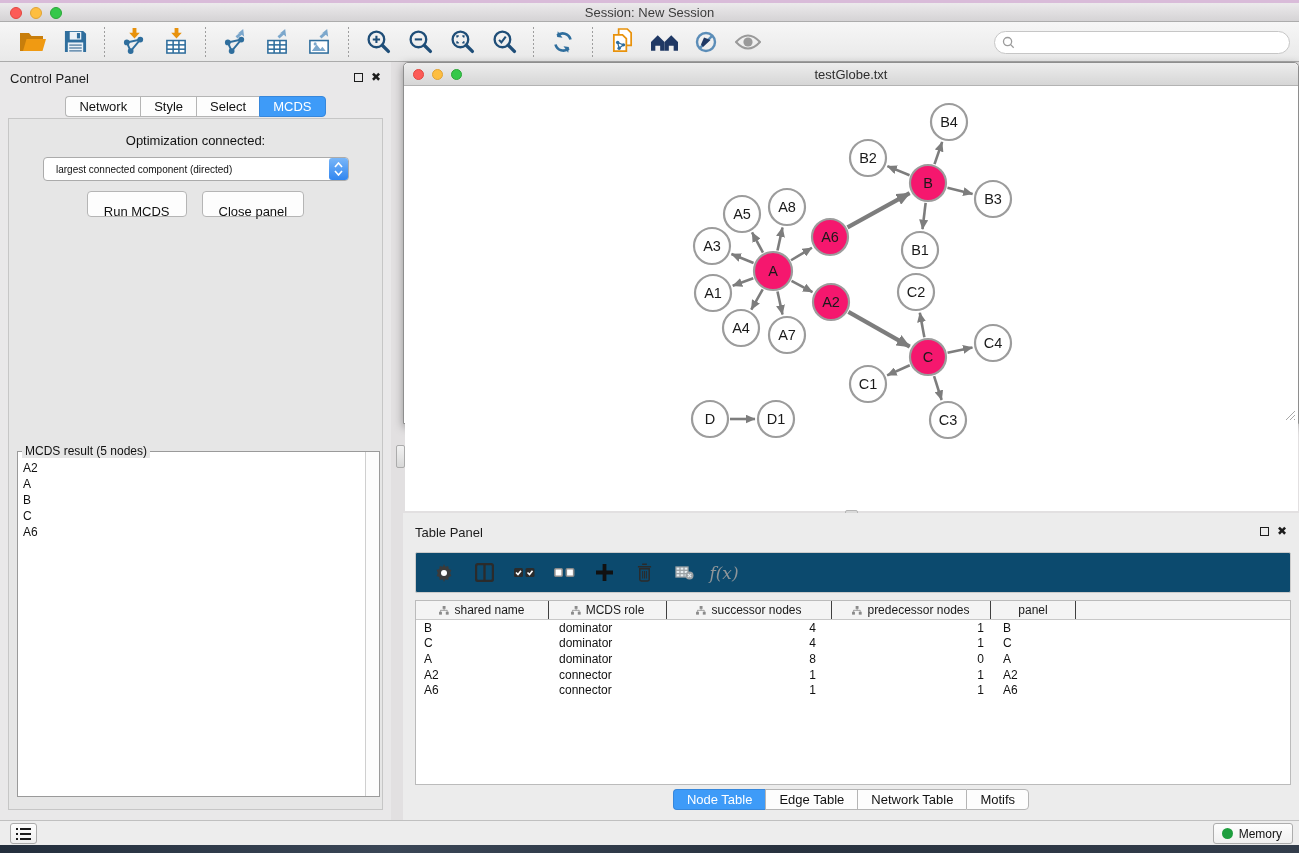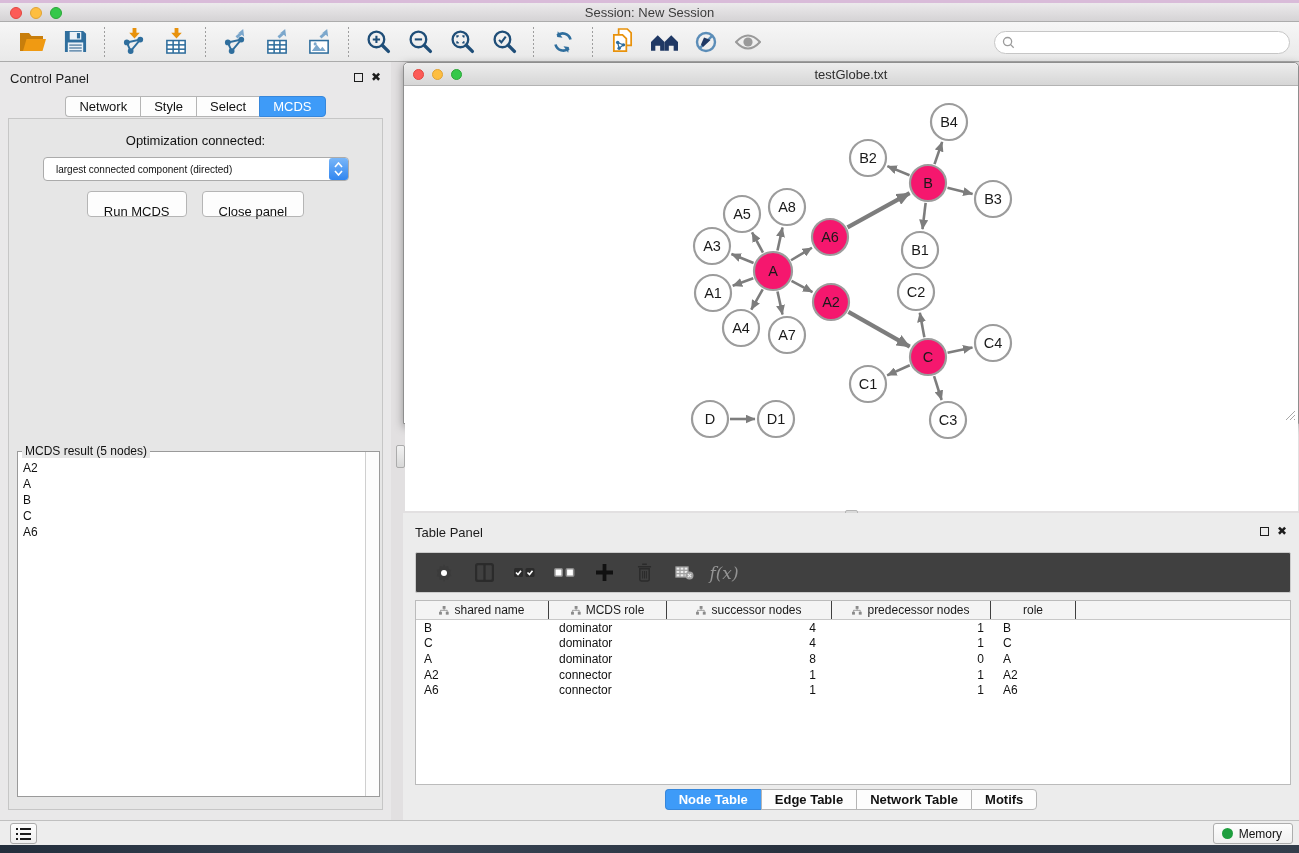--- a/index.html
+++ b/index.html
@@ -87,21 +87,21 @@
   .resize-grip { position:absolute; right:2px; bottom:2px; }
 
   .hsplit-grip { position:absolute; left:845px; top:510px; width:13px; height:6px;
     background:#DADADA; border:1px solid #B5B5B5; border-radius:2px; }
 
   
   .table-panel { position:absolute; left:403px; top:513px; width:896px; height:307px; background:#ECECEC; }
   .tp-title { position:absolute; left:12px; top:12px; font-size:13px; color:#1C1C1C; }
   .tp-float { right:30px; top:14px; } .tp-close { right:12px; top:11px; }
   .tp-toolbar { position:absolute; left:12px; top:39px; width:876px; height:41px;
-    background:#404040; border:1px solid #CBCBCB; border-radius:2px;
+    background:#0c4a6e; border:1px solid #CBCBCB; border-radius:2px;
     display:flex; align-items:center; padding-left:16px; }
   .tp-btn { width:24px; height:26px; border:none; background:transparent; margin-right:16px;
     display:inline-flex; align-items:center; justify-content:center; }
   .fx-label { font-family:"DejaVu Serif","Liberation Serif",serif; font-style:italic;
     font-size:17px; color:#9E9E9E; }
 
   .data-table { position:absolute; left:12px; top:87px; width:876px; height:185px;
     background:#fff; border:1px solid #BBB; overflow:hidden; }
   .dt-header { display:flex; height:19px; background:#F4F4F4; border-bottom:1px solid #C8C8C8; }
   .dt-hcell { display:flex; align-items:center; justify-content:center; gap:5px;
@@ -579,21 +579,21 @@
             <g fill="#8A8A8A">
               <rect x="4" y="0" width="3.2" height="3.2"></rect>
               <rect x="0" y="6.4" width="3.2" height="3.2"></rect>
               <rect x="7.5" y="6.4" width="3.2" height="3.2"></rect>
             </g>
             <path d="M5.6 3.2v1.6M1.6 6.4V4.8h7.5v1.6" stroke="#8A8A8A" stroke-width="0.9" fill="none"></path>
           </svg>
           <span>predecessor nodes</span>
         </div>
         <div class="dt-hcell" style="width: 85px;">
-          <span>role</span>
+          <span>panel</span>
         </div>
       </div>
     <div>
         <div class="dt-row">
           <div class="dt-cell" style="width: 133px; text-align: left; padding-left: 8px;">B</div>
           <div class="dt-cell" style="width: 118px; text-align: left; padding-left: 10px;">dominator</div>
           <div class="dt-cell" style="width: 165px; text-align: right; padding-right: 16px;">4</div>
           <div class="dt-cell" style="width: 159px; text-align: right; padding-right: 7px;">1</div>
           <div class="dt-cell" style="width: 85px; text-align: left; padding-left: 12px;">B</div>
         </div>
@@ -621,21 +621,21 @@
         <div class="dt-row">
           <div class="dt-cell" style="width: 133px; text-align: left; padding-left: 8px;">A6</div>
           <div class="dt-cell" style="width: 118px; text-align: left; padding-left: 10px;">connector</div>
           <div class="dt-cell" style="width: 165px; text-align: right; padding-right: 16px;">1</div>
           <div class="dt-cell" style="width: 159px; text-align: right; padding-right: 7px;">1</div>
           <div class="dt-cell" style="width: 85px; text-align: left; padding-left: 12px;">A6</div>
         </div>
       </div>
   </div>
 
-  <div class="tp-tabs seg-tabs" style="position:absolute;font-weight:bold;">
+  <div class="tp-tabs seg-tabs" style="position:absolute;">
       <div class="seg-tab sel">Node Table</div>
       <div class="seg-tab">Edge Table</div>
       <div class="seg-tab">Network Table</div>
       <div class="seg-tab">Motifs</div>
     </div>
 </div>
 
 <div class="statusbar">
   <button class="list-btn">
     <svg width="15" height="12" viewBox="0 0 15 12">

